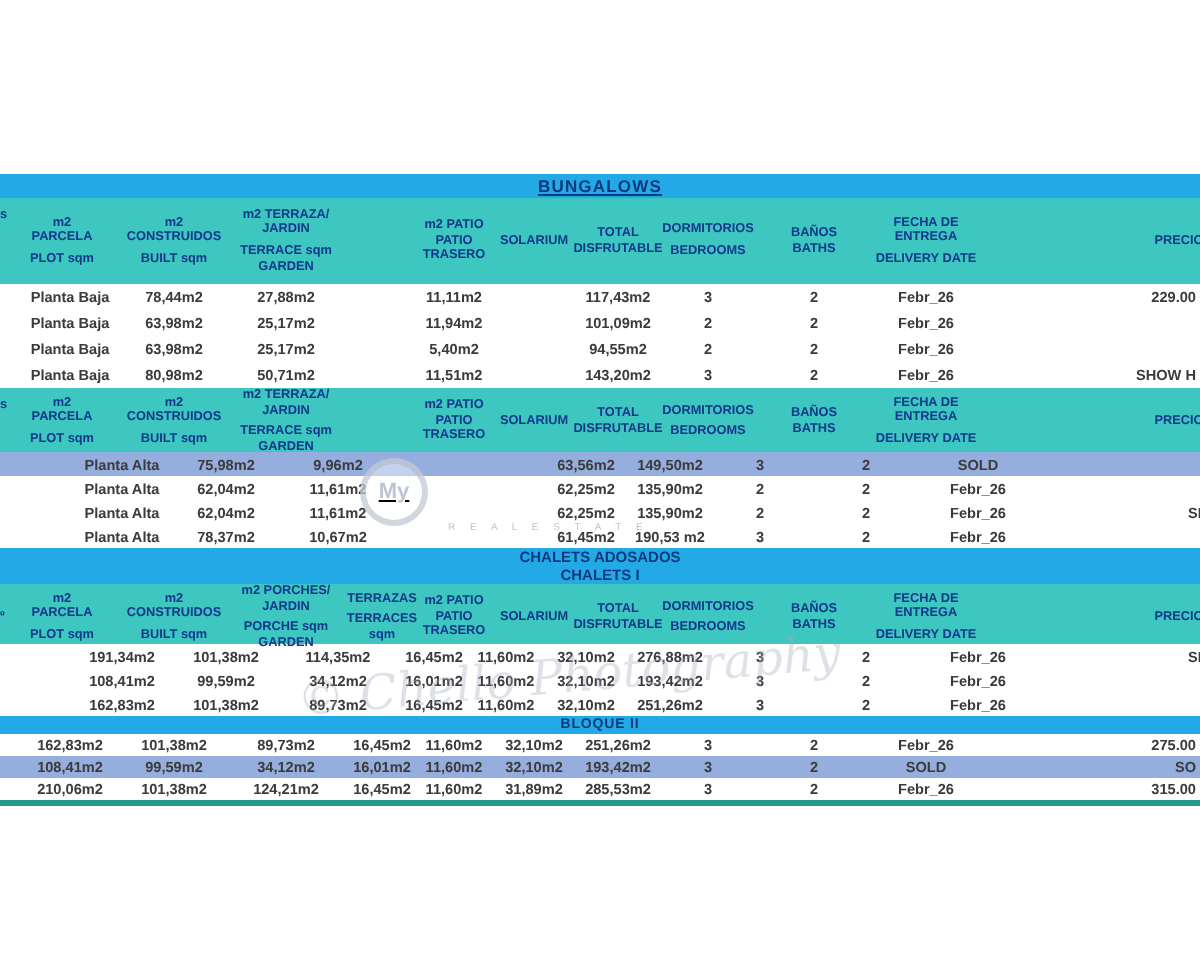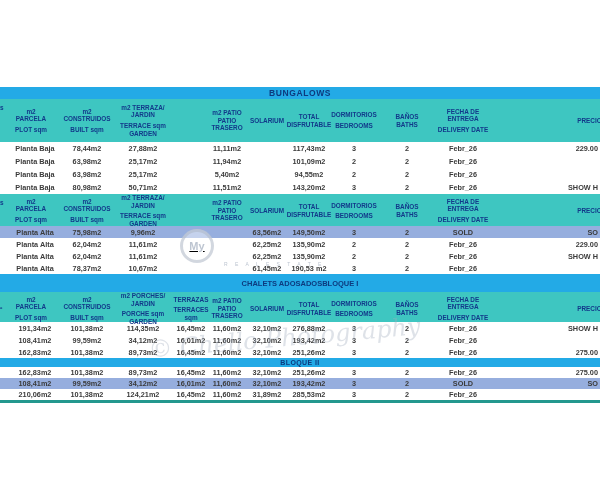--- a/index.html
+++ b/index.html
@@ -10,42 +10,42 @@
   .top-space{height:87px;}
   .grid{
     display:grid;
     grid-template-columns:62px 50px 62px 34px 38px 42px 42px 48px 58px 54px 110px;
   }
   
   .band{
     background:#23aae6;color:#0d3a7e;font-weight:bold;
     display:flex;align-items:center;justify-content:center;
   }
-  .band1{height:12px;font-size:8.5px;letter-spacing:.6px;}
-  .band2{height:18px;flex-direction:row;font-size:7.5px;line-height:1.2;}
+  .band1{height:12px;font-size:8.5px;letter-spacing:.6px;text-decoration:underline;}
+  .band2{height:18px;flex-direction:column;font-size:7.5px;line-height:1.2;}
   .band3{height:9px;font-size:7px;letter-spacing:.4px;}
   
   .thead{background:#3ec6c1;position:relative;}
   .h-tall{height:43px;}
   .h-mid{height:32px;}
   .h-short{height:30px;}
   .hcell{
     display:flex;flex-direction:column;align-items:center;justify-content:center;
     line-height:1.18;font-size:6.4px;font-weight:bold;color:#12398a;text-align:center;
   }
   .hgap{height:3px;flex:0 0 auto;}
   .price-h{align-items:flex-end;transform:translateX(6px);}
   .leftfrag{
     position:absolute;left:0;top:5px;font-size:6.4px;font-weight:bold;color:#12398a;
   }
   .h3 .leftfrag{top:13px;}
   
   .trow{background:transparent;}
   .rows13 .trow{height:13px;}
-  .rows12 .trow{height:12px;}
+  .rows12 .trow{height:12px;padding-left:26px;}
   .rows11 .trow{height:11px;}
   .trow.hl{background:#96aede;}
   .cell{
     display:flex;align-items:center;justify-content:center;
     font-size:7.3px;font-weight:bold;color:#3b3b3b;white-space:nowrap;
   }
   .c1{padding-left:8px;}
   .price{justify-content:flex-end;padding-right:2px;}
   .rule{height:3px;background:#23988e;}
   
@@ -287,21 +287,21 @@
         <div class="cell c6">61,45m2</div>
         <div class="cell c7">190,53 m2</div>
         <div class="cell c8">3</div>
         <div class="cell c9">2</div>
         <div class="cell c10">Febr_26</div>
       </div>
     </div>
 
   <div class="band band2">
     <span>CHALETS ADOSADOS</span>
-    <span>BLOQUE I</span>
+    <span>CHALETS I</span>
   </div>
 
   <div class="thead h-short grid h3">
       <span class="leftfrag">º</span>
       <div class="hcell" style="grid-area: 1 / 1;">
         <span>m2</span>
         <span>PARCELA</span>
         <span class="hgap"></span>
         <span>PLOT sqm</span>
       </div>
@@ -429,20 +429,21 @@
         <div class="cell c1">210,06m2</div>
         <div class="cell c2">101,38m2</div>
         <div class="cell c3">124,21m2</div>
         <div class="cell c4">16,45m2</div>
         <div class="cell c5">11,60m2</div>
         <div class="cell c6">31,89m2</div>
         <div class="cell c7">285,53m2</div>
         <div class="cell c8">3</div>
         <div class="cell c9">2</div>
         <div class="cell c10">Febr_26</div>
+        <div class="cell c11 price">315.00</div>
       </div>
     </div>
 
   <div class="rule"></div>
 
   <div class="wm-center">
     <div class="wm-circle">My</div>
   </div>
   <div class="wm-sub">R E A L   E S T A T E</div>
   <div class="wm-credit">© Chello Photography</div>

